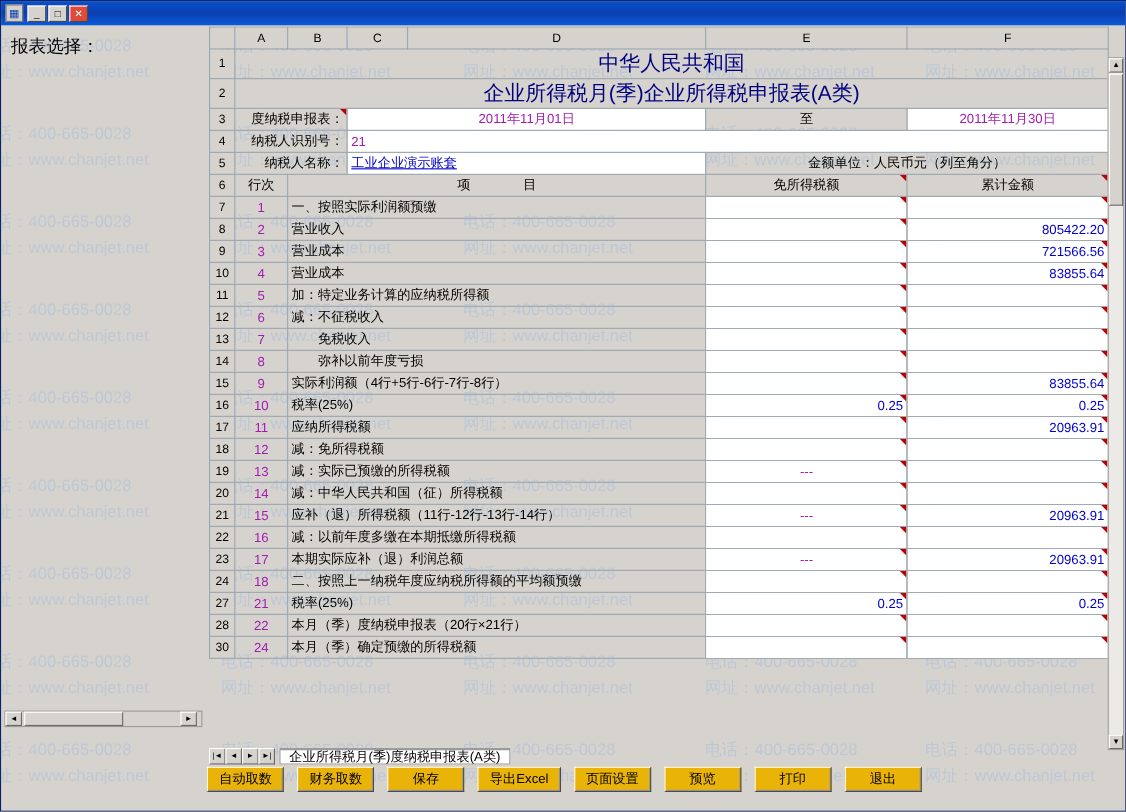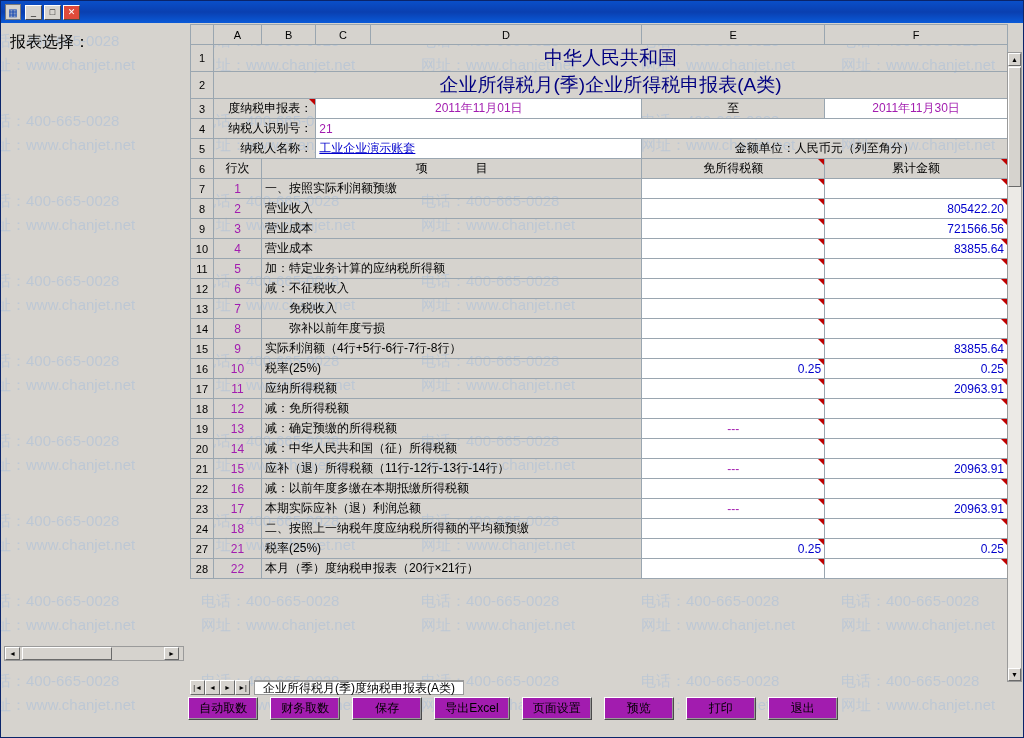--- a/index.html
+++ b/index.html
@@ -188,21 +188,21 @@
     border-right-color: #6a6a6a; border-bottom-color: #6a6a6a;
   }
 
   
   .btnbar {
     position: absolute; left: 0; bottom: 0; width: 1022px; height: 60px;
     display: flex; align-items: center; justify-content: center; gap: 12px;
   }
   .btn {
     min-width: 70px; height: 23px;
-    background: #a21caf;
+    background: #eab308;
     border: 1px solid #fff;
     border-right-color: #4a4a4a; border-bottom-color: #4a4a4a;
     box-shadow: inset -1px -1px 0 #9a9a9a;
     font-size: 12px; color: #000;
     display: flex; align-items: center; justify-content: center;
     padding: 0 10px;
   }
 </style>
 </head>
 <body>
@@ -457,21 +457,21 @@
               <tr>
                 <td class="rowhead">18</td>
                 <td class="cell center blue">12</td>
                 <td class="cell" colspan="3">减：免所得税额</td>
                 <td class="cellwhite tri num"></td>
                 <td class="cellwhite tri num"></td>
               </tr>
               <tr>
                 <td class="rowhead">19</td>
                 <td class="cell center blue">13</td>
-                <td class="cell" colspan="3">减：确定预缴的所得税额</td>
+                <td class="cell" colspan="3">减：实际已预缴的所得税额</td>
                 <td class="cellwhite tri center blue">---</td>
                 <td class="cellwhite tri num"></td>
               </tr>
               <tr>
                 <td class="rowhead">20</td>
                 <td class="cell center blue">14</td>
                 <td class="cell" colspan="3">减：中华人民共和国（征）所得税额</td>
                 <td class="cellwhite tri num"></td>
                 <td class="cellwhite tri num"></td>
               </tr>
@@ -507,20 +507,27 @@
                 <td class="rowhead">27</td>
                 <td class="cell center blue">21</td>
                 <td class="cell" colspan="3">税率(25%)</td>
                 <td class="cellwhite tri num">0.25</td>
                 <td class="cellwhite tri num">0.25</td>
               </tr>
               <tr>
                 <td class="rowhead">28</td>
                 <td class="cell center blue">22</td>
                 <td class="cell" colspan="3">本月（季）度纳税申报表（20行×21行）</td>
+                <td class="cellwhite tri num"></td>
+                <td class="cellwhite tri num"></td>
+              </tr>
+              <tr>
+                <td class="rowhead">30</td>
+                <td class="cell center blue">24</td>
+                <td class="cell" colspan="3">本月（季）确定预缴的所得税额</td>
                 <td class="cellwhite tri num"></td>
                 <td class="cellwhite tri num"></td>
               </tr>
             </tbody>
         </table>
       </div>
 
       <div class="vscroll">
         <div class="arrow">▲</div>
         <div class="thumb"></div>

